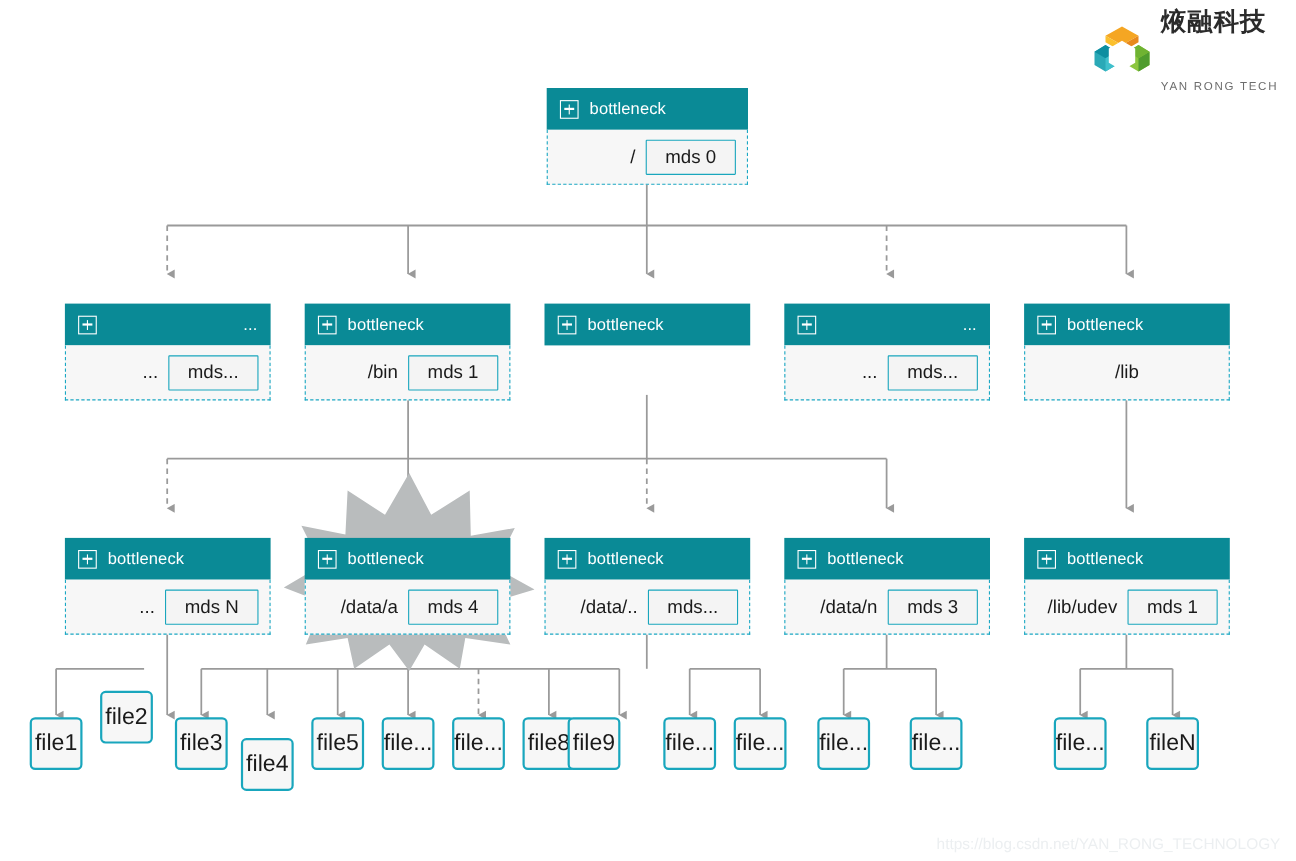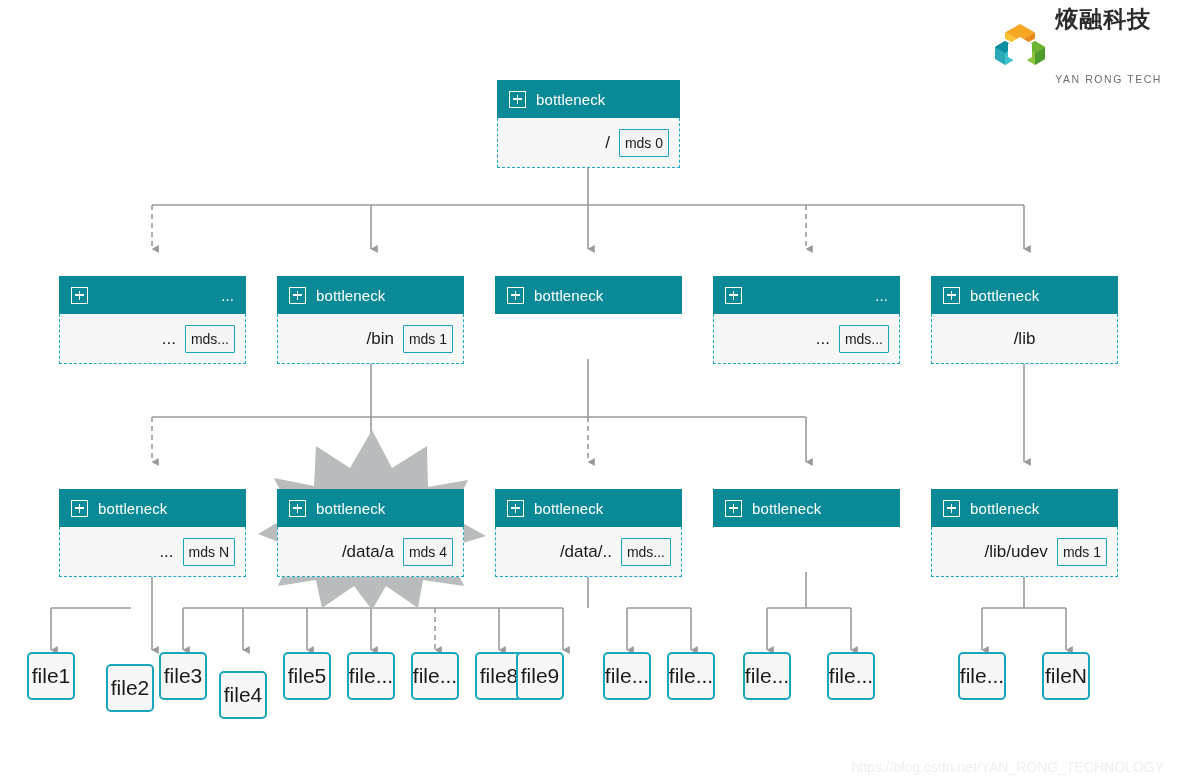--- a/index.html
+++ b/index.html
@@ -39,21 +39,21 @@
     background:#f7f7f7;
     border:1.6px dashed #1ba8c4;border-top:none;
     box-sizing:border-box;
     display:flex;align-items:center;justify-content:flex-end;
     padding:0 10px;height:50px;gap:9px;
   }
   .body.center{justify-content:center;}
   .path{font-size:17px;color:#1a1a1a;white-space:nowrap;}
   .mds{
     border:1.6px solid #19a6bd;background:#f4f4f4;color:#1a1a1a;
-    font-size:14px;padding:5px 5px;white-space:nowrap;border-radius:1px;
+    font-size:17px;padding:5px 17px;white-space:nowrap;border-radius:1px;
   }
 
   
   .leaf{
     position:absolute;z-index:3;width:48px;height:48px;
     border:2px solid #19a6bd;border-radius:5px;background:#f7f7f7;
     display:flex;align-items:center;justify-content:center;
     font-size:21px;color:#1a1a1a;box-sizing:border-box;
   }
 
@@ -240,36 +240,40 @@
       <span class="mds">mds...</span>
     </div>
   </div>
 
   <div class="node" style="left:713px;top:469px;width:187px;">
     <div class="hdr">
       <span class="plus"></span>
       <span class="ttl">bottleneck</span>
 
     </div>
+    <div class="body">
+      <span class="path">/data/n</span>
+      <span class="mds">mds 3</span>
+    </div>
   </div>
 
   <div class="node" style="left:931px;top:469px;width:187px;">
     <div class="hdr">
       <span class="plus"></span>
       <span class="ttl">bottleneck</span>
 
     </div>
     <div class="body">
       <span class="path">/lib/udev</span>
       <span class="mds">mds 1</span>
     </div>
   </div>
 
   <div class="leaf" style="left:27px;top:652px;">file1</div>
-  <div class="leaf" style="left:91px;top:664px;margin-left:15px;">file2</div>
+  <div class="leaf" style="left:91px;top:628px;">file2</div>
   <div class="leaf" style="left:159px;top:652px;">file3</div>
   <div class="leaf" style="left:219px;top:671px;">file4</div>
   <div class="leaf" style="left:283px;top:652px;">file5</div>
   <div class="leaf" style="left:347px;top:652px;">file...</div>
   <div class="leaf" style="left:411px;top:652px;">file...</div>
   <div class="leaf" style="left:475px;top:652px;">file8</div>
   <div class="leaf" style="left:516px;top:652px;">file9</div>
   <div class="leaf" style="left:603px;top:652px;">file...</div>
   <div class="leaf" style="left:667px;top:652px;">file...</div>
   <div class="leaf" style="left:743px;top:652px;">file...</div>

